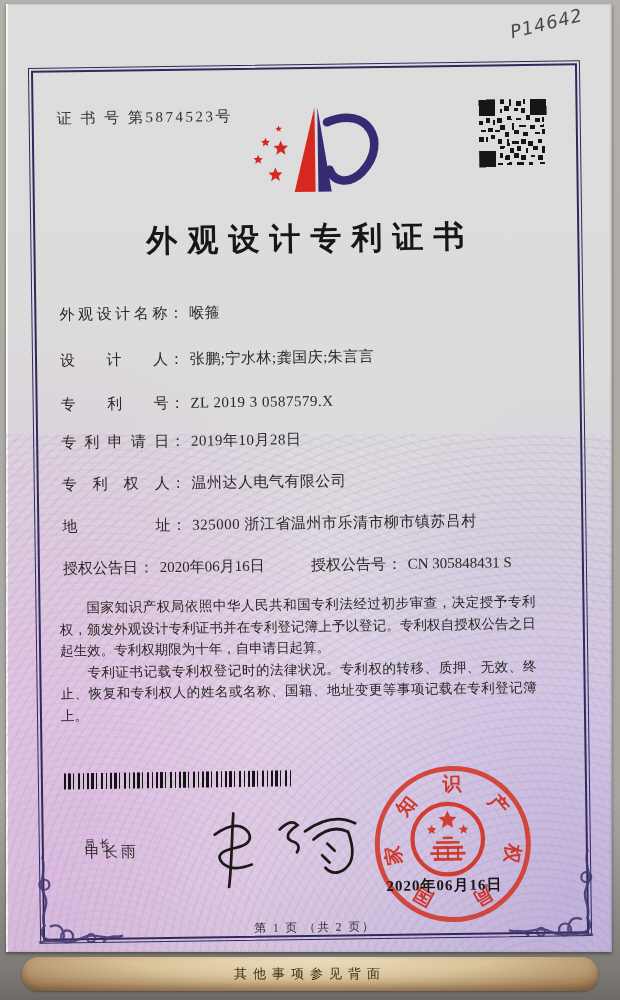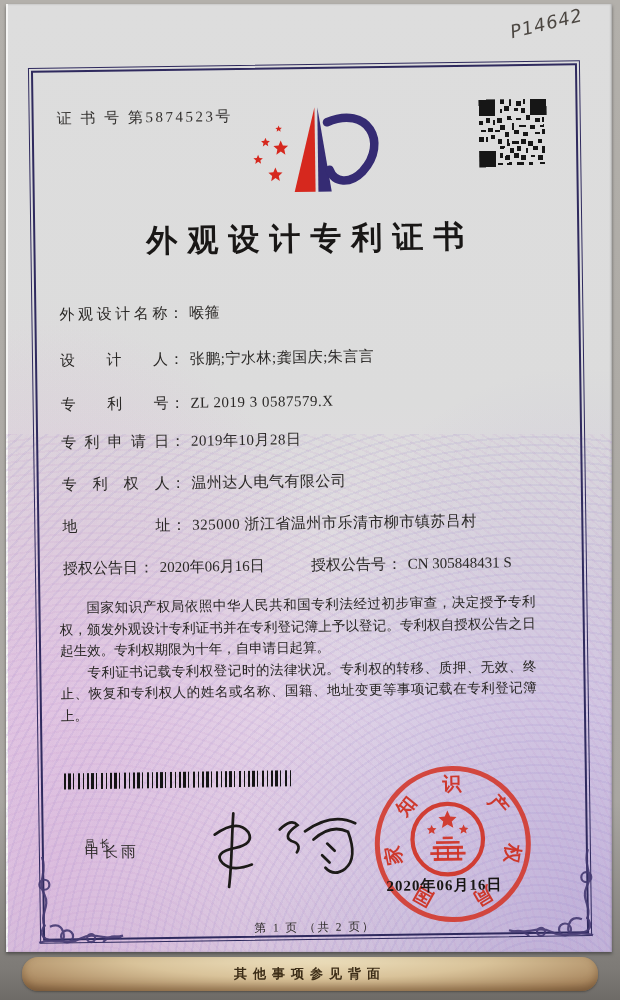--- a/index.html
+++ b/index.html
@@ -87,21 +87,21 @@
     font-size:11.5px;letter-spacing:2px;color:#2b2927;
   }
   .under-strip{
     position:absolute;left:22px;top:957px;width:576px;height:34px;border-radius:16px;
     background:
       radial-gradient(ellipse at 50% 0%, #efe3c2 0%, #d9c39a 45%, #a9875f 85%, #8a6a4a 100%);
     box-shadow:0 1px 2px rgba(50,45,40,.5), inset 0 -4px 8px rgba(90,60,30,.45);
   }
   .back-note{
     position:absolute;left:0;top:8px;width:100%;text-align:center;
-    font-size:13px;font-weight:700;letter-spacing:6px;color:#3c2d17;
+    font-size:13px;font-weight:400;letter-spacing:6px;color:#3c2d17;
   }
 </style>
 </head>
 <body>
 
 <div class="paper">
   <div class="texture"></div>
 </div>
 
 <div class="cert">

